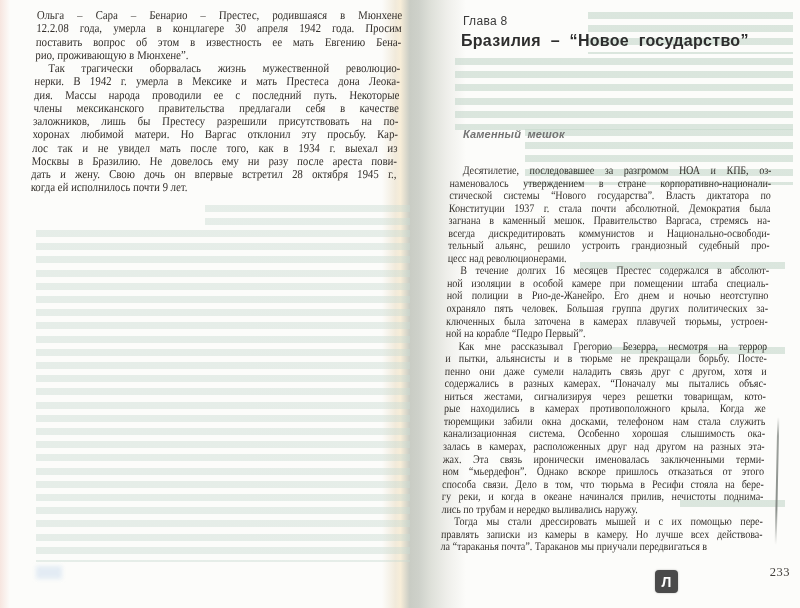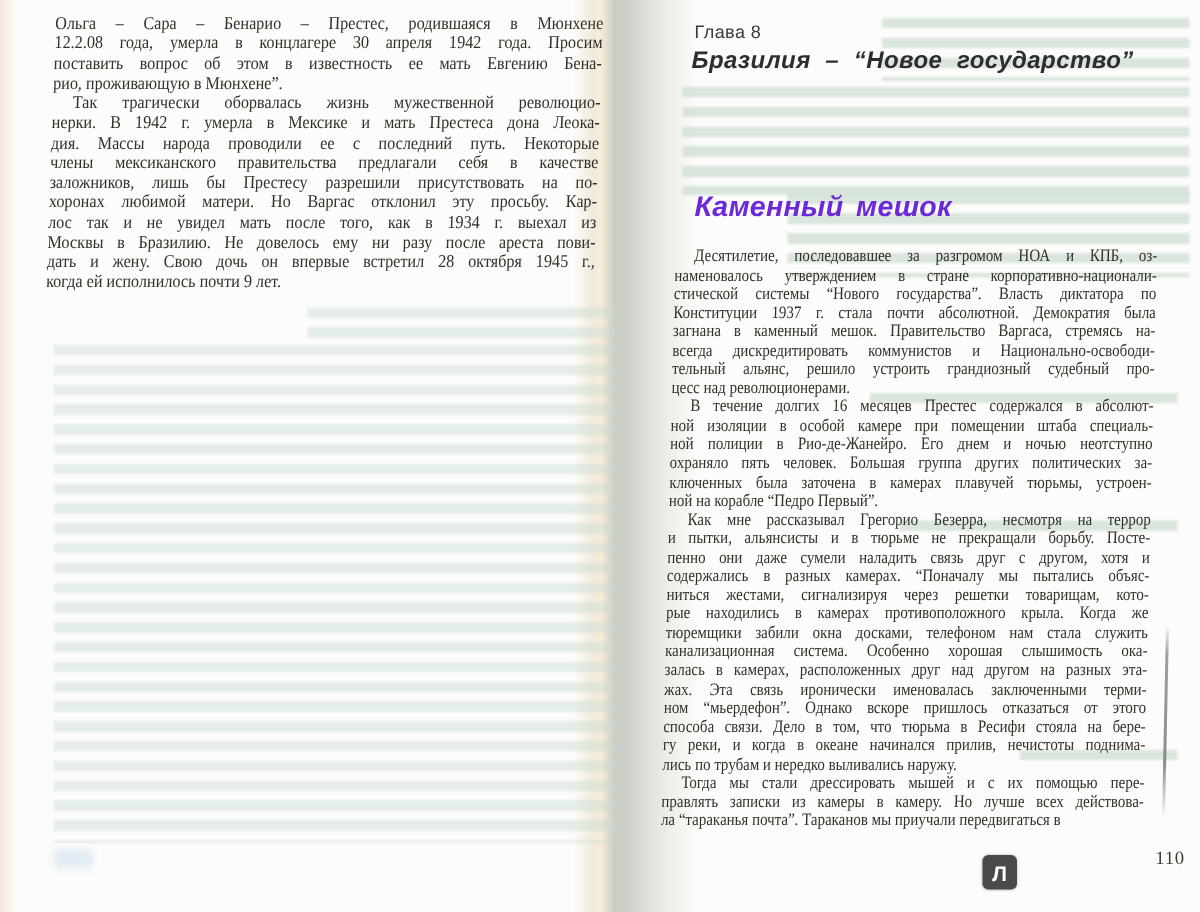--- a/index.html
+++ b/index.html
@@ -42,28 +42,28 @@
   .line.last{ text-align-last:left; }
   .line.first{ text-indent:15px; }
   
   .chapter-label{
     position:absolute; left:463px; top:14px;
     font-family:"Liberation Sans", sans-serif; font-size:12px; color:#3a3a3a;
     letter-spacing:.3px;
   }
   .chapter-title{
     position:absolute; left:461px; top:32px;
-    font-family:"Liberation Sans", sans-serif; font-weight:bold; font-style:italic;
+    font-family:"Liberation Sans", sans-serif; font-weight:bold; 
     font-size:16px; color:#2d2d2d; letter-spacing:.3px; word-spacing:5px;
     white-space:nowrap;
   }
   .section-title{
     position:absolute; left:463px; top:128px;
     font-family:"Liberation Sans", sans-serif; font-weight:bold; font-style:italic;
-    font-size:19px; color:#6d28d9; letter-spacing:.2px; word-spacing:3px;
+    font-size:11px; color:#737373; letter-spacing:.2px; word-spacing:3px;
     white-space:nowrap;
   }
   
   .bleed{
     position:absolute;
     background:repeating-linear-gradient(to bottom,
       rgba(198,216,204,0.62) 0px, rgba(198,216,204,0.62) 7px,
       rgba(255,255,255,0) 7px, rgba(255,255,255,0) 13.2px);
     filter:blur(0.7px);
   }
@@ -185,19 +185,19 @@
       </div>
       <div>
         <div class="line first">Тогда мы стали дрессировать мышей и с их помощью пере-</div>
         <div class="line">правлять записки из камеры в камеру. Но лучше всех действова-</div>
         <div class="line last">ла “тараканья почта”. Тараканов мы приучали передвигаться в</div>
       </div>
     </div>
 
   <div class="margin-line"></div>
 
-  <div class="page-number">110</div>
+  <div class="page-number">233</div>
 
   <div class="watermark">
     <span>Л</span>
   </div>
 
 </div>
 
 </body></html>

